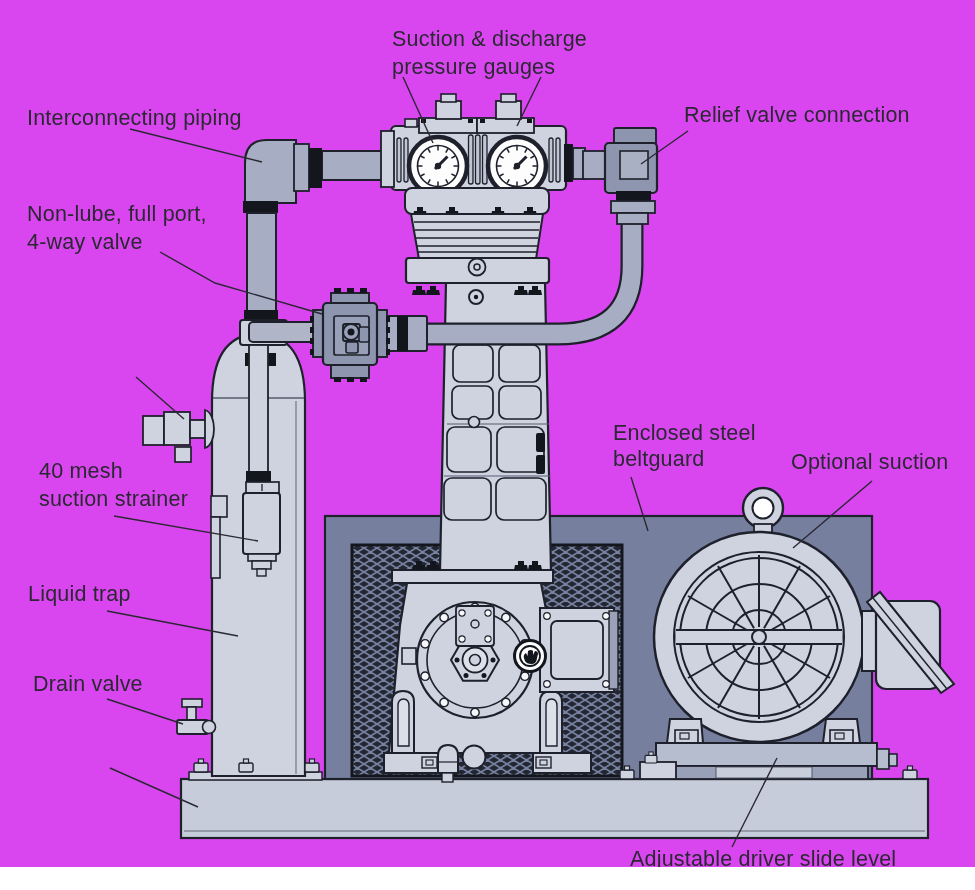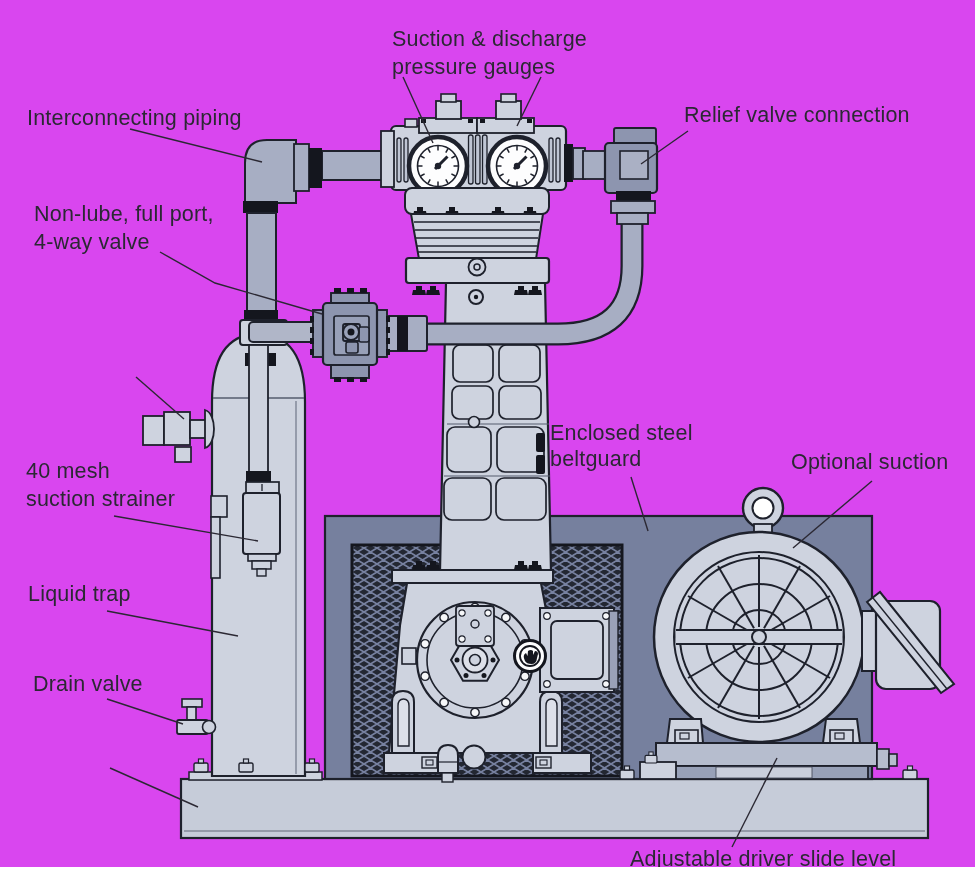--- a/index.html
+++ b/index.html
@@ -372,35 +372,35 @@
 <div class="lbl" style="left:392px;top:25px">
   <div>Suction &amp; discharge</div>
   <div>pressure gauges</div>
 </div>
 <div class="lbl" style="left:27px;top:104px">
   <div>Interconnecting piping</div>
 </div>
 <div class="lbl" style="left:684px;top:101px">
   <div>Relief valve connection</div>
 </div>
-<div class="lbl" style="left:34px;top:200px">
+<div class="lbl" style="left:27px;top:200px">
   <div>Non-lube, full port,</div>
   <div>4-way valve</div>
 </div>
-<div class="lbl" style="left:26px;top:457px">
+<div class="lbl" style="left:39px;top:457px">
   <div>40 mesh</div>
   <div>suction strainer</div>
 </div>
 <div class="lbl" style="left:28px;top:580px">
   <div>Liquid trap</div>
 </div>
 <div class="lbl" style="left:33px;top:670px">
   <div>Drain valve</div>
 </div>
-<div class="lbl lh26" style="left:550px;top:420px">
+<div class="lbl lh26" style="left:613px;top:420px">
   <div>Enclosed steel</div>
   <div>beltguard</div>
 </div>
 <div class="lbl" style="left:791px;top:448px">
   <div>Optional suction</div>
 </div>
 <div class="lbl" style="left:630px;top:845px">
   <div>Adjustable driver slide level</div>
 </div>
 

